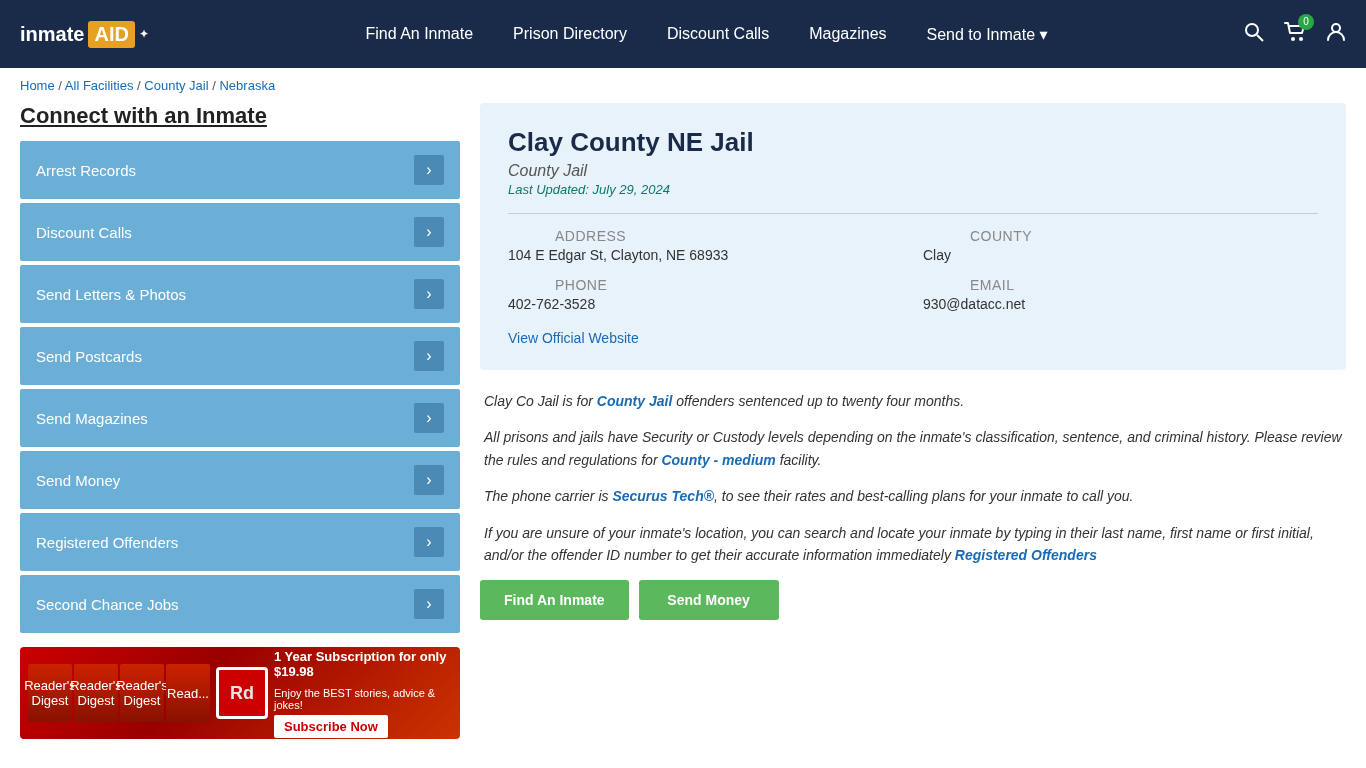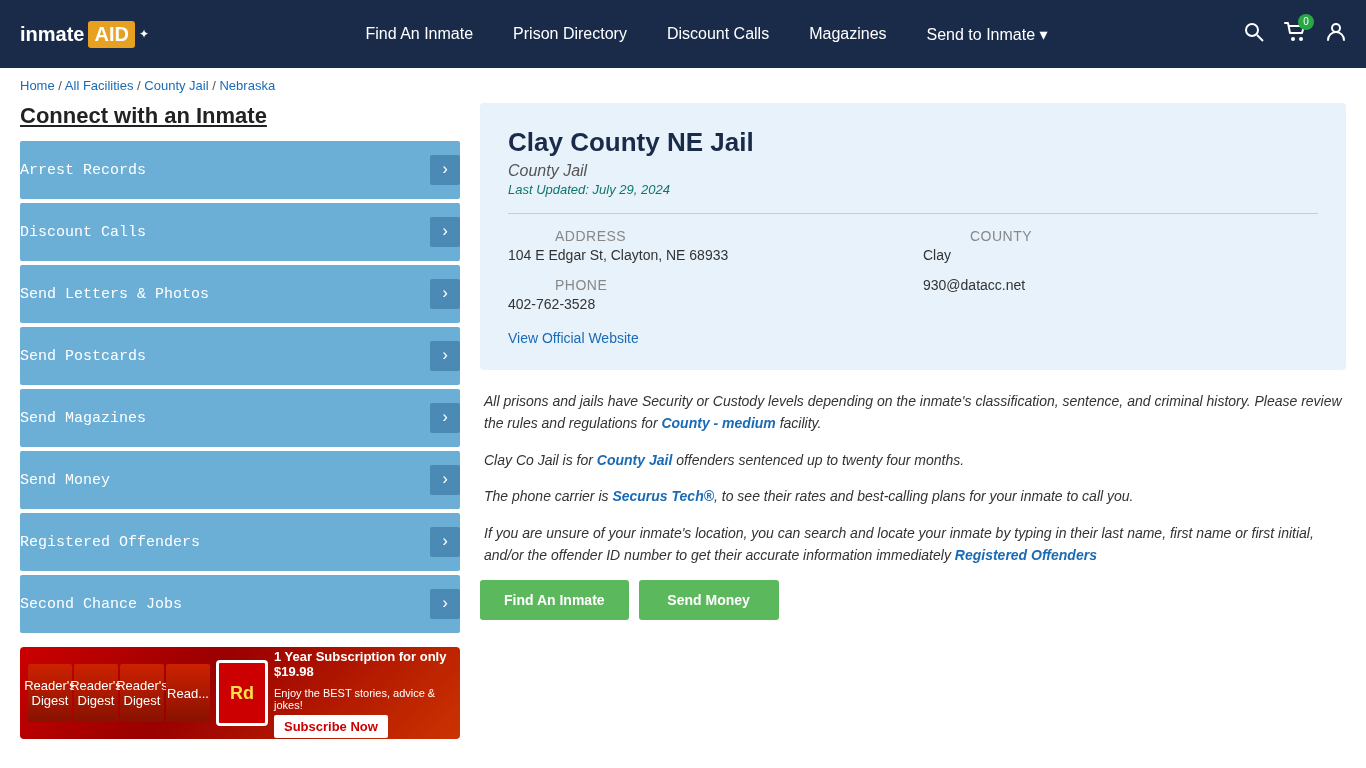--- a/index.html
+++ b/index.html
@@ -108,24 +108,23 @@
       display: flex;
       flex-direction: column;
       gap: 4px;
     }
     .sidebar-item {
       background: #6baed6;
       color: #fff;
       display: flex;
       align-items: center;
       justify-content: space-between;
-      padding: 14px 0;
+      padding: 14px 16px;
       cursor: pointer;
       border-radius: 2px;
-      font-family: Liberation Mono, monospace;
     }
     .sidebar-item-label {
       font-size: 15px;
       font-weight: 500;
       color: #fff;
     }
     .sidebar-arrow {
       background: #4a8ab5;
       width: 30px;
       height: 30px;
@@ -150,25 +149,25 @@
     }
     .ad-content {
       display: flex;
       align-items: center;
       gap: 6px;
       padding: 8px;
     }
     .rd-logo {
       background: #cc0000;
       border: 3px solid #fff;
-      color: #fde047;
+      color: #e5e5e5;
       font-weight: bold;
       font-size: 18px;
       width: 52px;
-      height: 66px;
+      height: 52px;
       display: flex;
       align-items: center;
       justify-content: center;
       border-radius: 4px;
       flex-shrink: 0;
     }
     .ad-text {
       color: #fff;
       font-size: 11px;
     }
@@ -416,36 +415,37 @@
         </div>
         <div class="detail-group">
           <div class="detail-label">COUNTY</div>
           <div class="detail-value">Clay</div>
         </div>
         <div class="detail-group">
           <div class="detail-label">PHONE</div>
           <div class="detail-value">402-762-3528</div>
         </div>
         <div class="detail-group">
+          <div class="detail-label">EMAIL</div>
           <div class="detail-value">930@datacc.net</div>
         </div>
         <div class="detail-group">
           <div style="margin-top:4px;">
             <a class="detail-link" href="#">View Official Website</a>
           </div>
         </div>
       </div>
     </div>
 
     <div class="description">
       <p>
-        <span>All prisons and jails have Security or Custody levels depending on the inmate's classification, sentence, and criminal history. Please review the rules and regulations for </span><a class="desc-link" href="#">County - medium</a><span> facility.</span>
+        <span>Clay Co Jail is for </span><a class="desc-link" href="#">County Jail</a><span> offenders sentenced up to twenty four months.</span>
       </p>
       <p>
-        <span>Clay Co Jail is for </span><a class="desc-link" href="#">County Jail</a><span> offenders sentenced up to twenty four months.</span>
+        <span>All prisons and jails have Security or Custody levels depending on the inmate's classification, sentence, and criminal history. Please review the rules and regulations for </span><a class="desc-link" href="#">County - medium</a><span> facility.</span>
       </p>
       <p>
         <span>The phone carrier is </span><a class="desc-link" href="#">Securus Tech®</a><span>, to see their rates and best-calling plans for your inmate to call you.</span>
       </p>
       <p>
         <span>If you are unsure of your inmate's location, you can search and locate your inmate by typing in their last name, first name or first initial, and/or the offender ID number to get their accurate information immediately </span><a class="desc-link" href="#">Registered Offenders</a>
       </p>
     </div>
 
     <div class="action-buttons">

